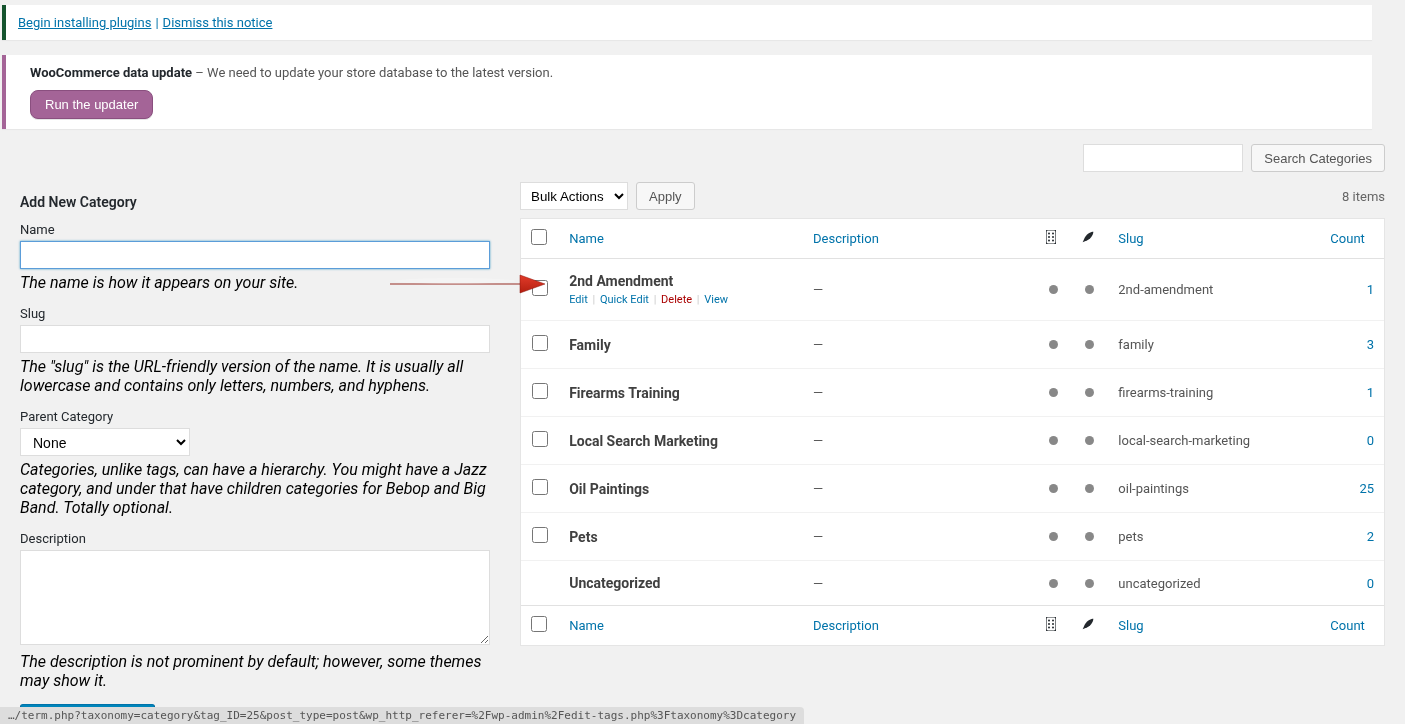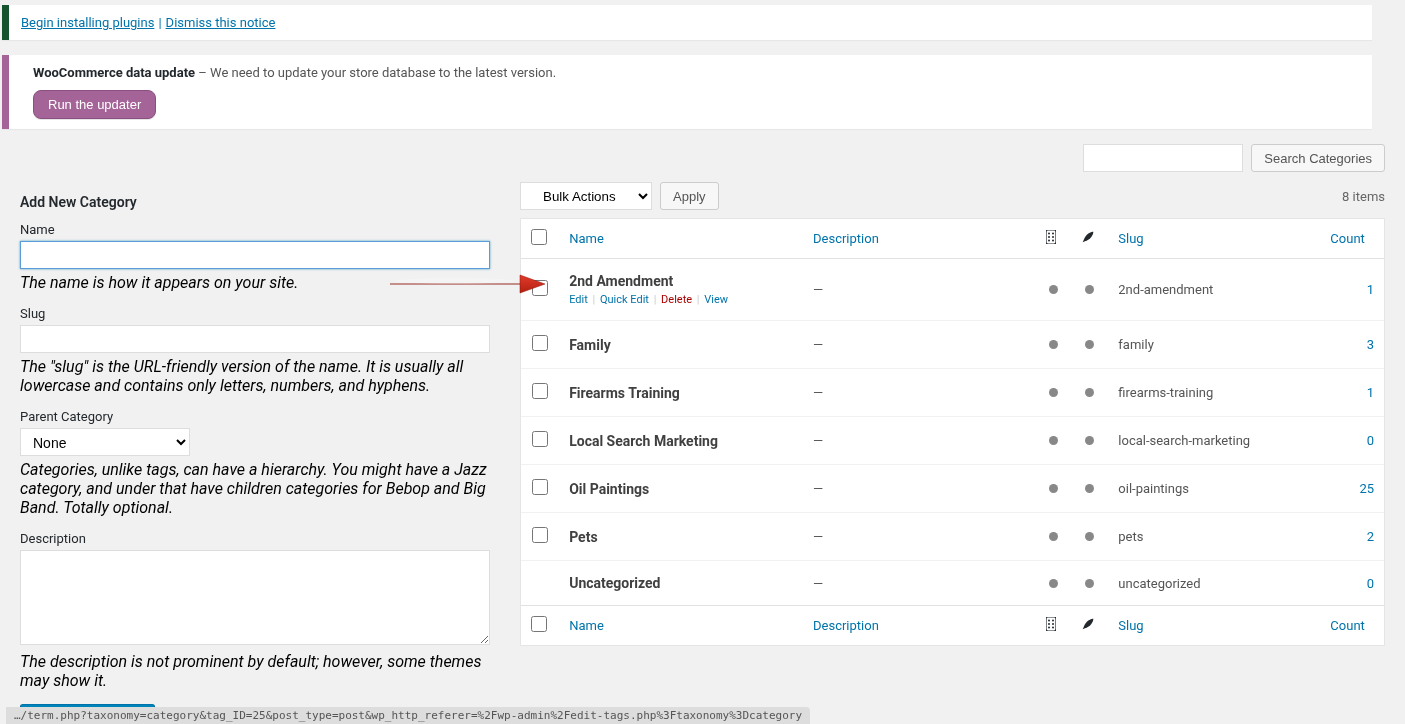--- a/index.html
+++ b/index.html
@@ -1,19 +1,19 @@
 <!DOCTYPE html>
 <html><head>
 <meta charset="utf-8">
 <style>
 * { box-sizing: border-box; margin: 0; padding: 0; }
 body { font-family: -apple-system, BlinkMacSystemFont, "Segoe UI", Roboto, sans-serif; font-size: 13px; color: #444; background: #f1f1f1; }
 a { color: #0073aa; text-decoration: none; }
 
-.notice { background: #fff; border-left: 7px solid #14532d; margin: 5px 33px 15px 2px; padding: 10px 12px; box-shadow: 0 1px 1px rgba(0,0,0,.04); }
+.notice { background: #fff; border-left: 4px solid #14532d; margin: 5px 33px 15px 2px; padding: 10px 12px; box-shadow: 0 1px 1px rgba(0,0,0,.04); }
 .notice.purple { border-left-color: #a46497; padding-left: 24px; }
 .notice a { text-decoration: underline; }
 .notice .sep { color: #0073aa; margin: 0 4px; }
 .notice-text { color: #555; }
 .notice strong { color: #23282d; }
 
 .btn-purple { background: #a46497; border: 1px solid #8a4f7f; color: #fff; padding: 6px 14px; border-radius: 8px; cursor: pointer; font-size: 13px; margin-top: 10px; box-shadow: 0 1px 0 rgba(0,0,0,0.1); }
 
 .wrap { padding: 0 20px 20px 20px; }
 
@@ -30,21 +30,21 @@
 .form-field { margin-bottom: 14px; }
 .form-field label { display: block; margin-bottom: 4px; font-size: 13px; color: #23282d; }
 .form-field input[type=text], .form-field textarea, .form-field select { width: 100%; border: 1px solid #ddd; padding: 5px 8px; font-size: 14px; background: #fff; }
 .form-field input.focused { border: 1px solid #5b9dd9; box-shadow: 0 0 2px rgba(30,140,190,.8); }
 .form-field select { width: 170px; height: 28px; }
 .form-field textarea { height: 95px; resize: both; }
 .description { color: #000000; font-style: italic; font-size: 16px; margin-top: 4px; }
 
 .tablenav { display: flex; justify-content: space-between; align-items: center; margin-bottom: 8px; }
 .bulk { display: flex; gap: 8px; align-items: center; }
-.bulk select { height: 28px; border: 1px solid #ddd; padding: 0 18px; background: #fff; }
+.bulk select { height: 28px; border: 1px solid #ddd; padding: 0 6px; background: #fff; }
 .items-count { color: #666; font-size: 13px; }
 
 .wp-table { width: 100%; border-spacing: 0; background: #fff; border: 1px solid #e5e5e5; }
 .wp-table thead th, .wp-table tfoot th { text-align: left; padding: 10px 10px; border-bottom: 1px solid #e1e1e1; font-weight: 400; color: #0073aa; font-size: 13px; }
 .wp-table tfoot th { border-bottom: none; border-top: 1px solid #e1e1e1; }
 .wp-table thead th:first-child, .wp-table tfoot th:first-child { width: 30px; }
 .wp-table tbody td { padding: 14px 10px; border-bottom: 1px solid #f1f1f1; vertical-align: middle; font-size: 13px; }
 .wp-table tbody tr:last-child td { border-bottom: none; }
 .col-check { width: 30px; text-align: center; }
 .col-name { width: 230px; }
@@ -64,21 +64,21 @@
 .dot { display: inline-block; width: 9px; height: 9px; border-radius: 50%; background: #888; }
 
 .icon-dots { width: 12px; display: inline-block; }
 .icon-feather svg { width: 16px; height: 16px; fill: #23282d; }
 .icon-dots svg { width: 10px; height: 14px; }
 
 .arrow { position: absolute; left: 385px; top: 269px; pointer-events: none; z-index: 100; }
 
 input[type=checkbox] { width: 16px; height: 16px; border: 1px solid #b4b9be; background: #fff; cursor: pointer; }
 
-.status-url { position: fixed; bottom: 0; left: 6px; background: #ddd; color: #555; font-size: 11px; padding: 2px 8px; border-top-right-radius: 4px; font-family: monospace; }
+.status-url { position: fixed; bottom: 0; left: 0; background: #ddd; color: #555; font-size: 11px; padding: 2px 8px; border-top-right-radius: 4px; font-family: monospace; }
 </style>
 </head>
 <body>
 
 <div class="notice">
   <a href="#">Begin installing plugins</a><span class="sep">|</span><a href="#">Dismiss this notice</a>
 </div>
 
 <div class="notice purple">
   <p class="notice-text"><strong>WooCommerce data update</strong><span> – We need to update your store database to the latest version.</span></p>

